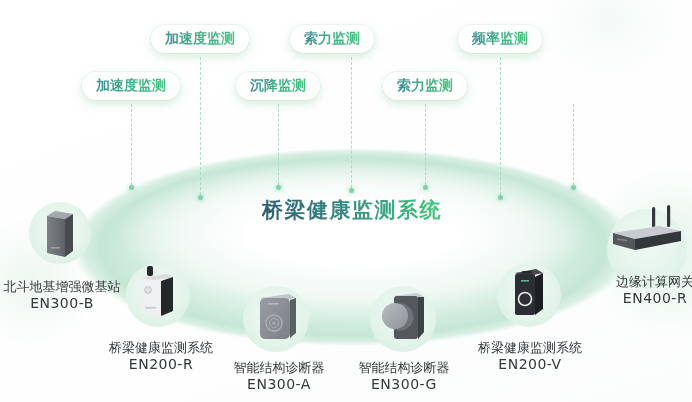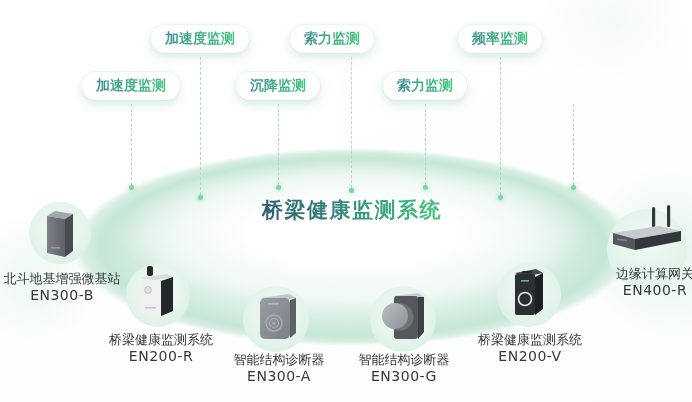--- a/index.html
+++ b/index.html
@@ -94,21 +94,21 @@
   .dv0{left:42px;top:207px;}
   .dv1{left:137px;top:264px;}
   .dv2{left:251px;top:289px;}
   .dv3{left:377px;top:289px;}
   .dv4{left:509px;top:263px;}
   .dv5{left:605px;top:203px;}
 
   
   .dev-label{
     position:absolute;transform:translateX(-50%);text-align:center;
-    color:#35383b;z-index:3;white-space:nowrap;
+    color:#35383b;z-index:3;white-space:nowrap;margin-top:8px;
   }
   .dev-label .name{font-size:13px;line-height:17px;}
   .dev-label .model{font-size:14px;line-height:17px;letter-spacing:0.5px;}
   .dl0{left:62px;top:270px;}
   .dl1{left:161px;top:331px;}
   .dl2{left:279px;top:351px;}
   .dl3{left:404px;top:351px;}
   .dl4{left:530px;top:331px;}
   .dl5{left:655px;top:265px;}
 </style>

